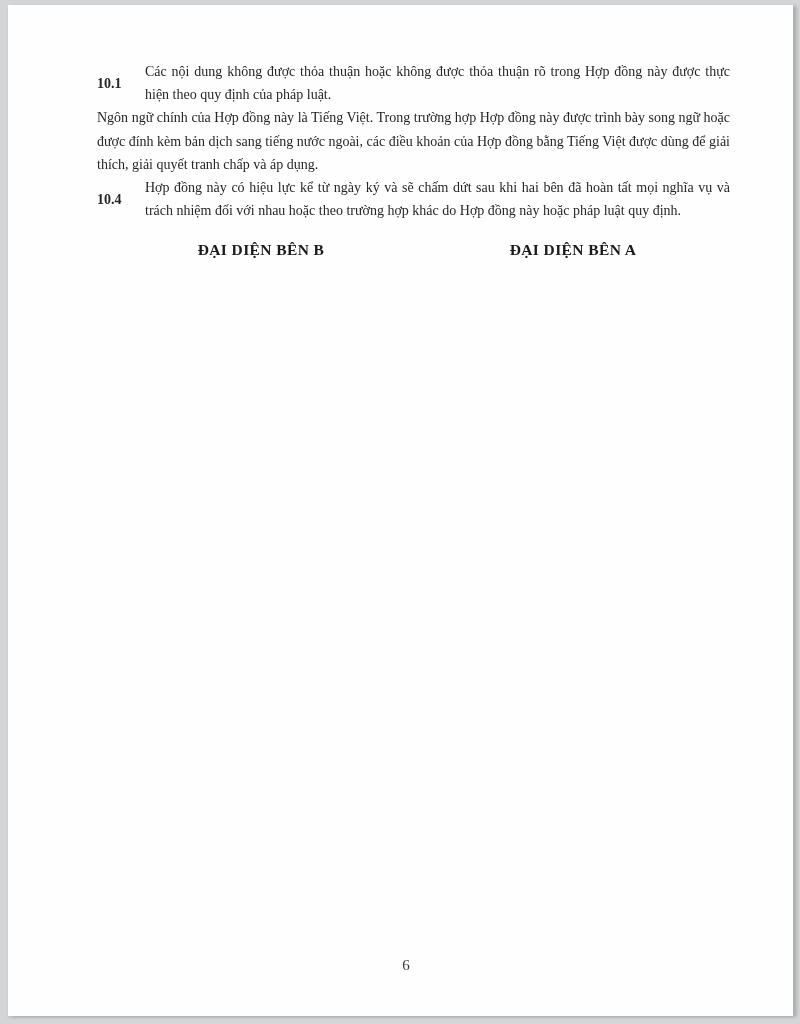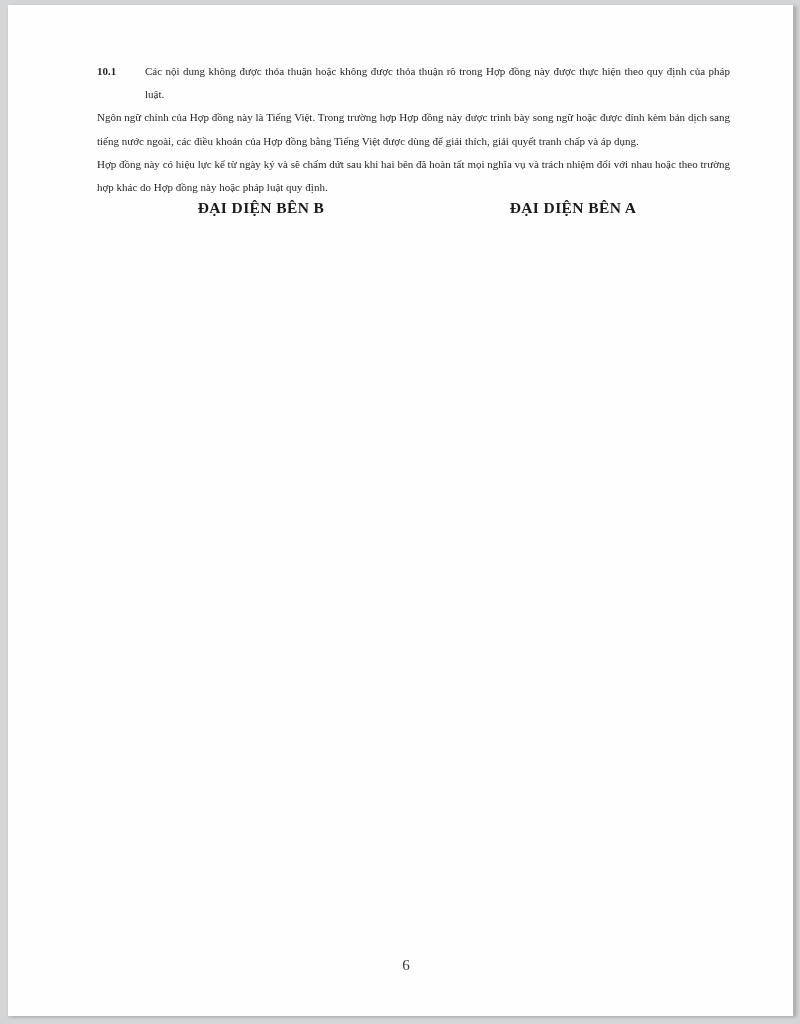--- a/index.html
+++ b/index.html
@@ -21,36 +21,38 @@
     width: 785px;
     height: 1011px;
     background: #fefefe;
     box-shadow: 4px 1px 3px #aeb0b3, 0 2px 2px #c2c3c5;
   }
   .clauses {
     padding: 55px 63px 0 89px;
   }
   .clause {
     display: flex;
-    font-size: 11px;
+    font-size: 14px;
     line-height: 23.2px;
     color: #262626;
+    align-items: center;
   }
   .clause-num {
     flex: 0 0 48px;
     width: 48px;
     font-weight: bold;
   }
   .clause-text {
     flex: 1;
     text-align: justify;
   }
   .sig-row {
     position: relative;
     height: 24px;
+    margin-top: 19px;
     font-weight: bold;
     font-size: 15.5px;
     color: #1a1a1a;
     padding-left: 37px;
   }
   .sig {
     position: absolute;
     top: 0;
     transform: translateX(-50%);
     white-space: nowrap;
@@ -78,20 +80,21 @@
       <div class="clause-num">10.1</div>
       <div class="clause-text">Các nội dung không được thỏa thuận hoặc không được thỏa thuận rõ trong Hợp đồng này được thực hiện theo quy định của pháp luật.</div>
     </div>
 
 
     <div class="clause">
       <div class="clause-text">Ngôn ngữ chính của Hợp đồng này là Tiếng Việt. Trong trường hợp Hợp đồng này được trình bày song ngữ hoặc được đính kèm bản dịch sang tiếng nước ngoài, các điều khoản của Hợp đồng bằng Tiếng Việt được dùng để giải thích, giải quyết tranh chấp và áp dụng.</div>
     </div>
 
     <div class="clause">
+      <div class="clause-num">10.4</div>
       <div class="clause-text">Hợp đồng này có hiệu lực kể từ ngày ký và sẽ chấm dứt sau khi hai bên đã hoàn tất mọi nghĩa vụ và trách nhiệm đối với nhau hoặc theo trường hợp khác do Hợp đồng này hoặc pháp luật quy định.</div>
     </div>
 
 
   </div>
 
   <div class="sig-row">
     <div class="sig sig-b">ĐẠI DIỆN BÊN B</div>
     <div class="sig sig-a">ĐẠI DIỆN BÊN A</div>
   </div>

